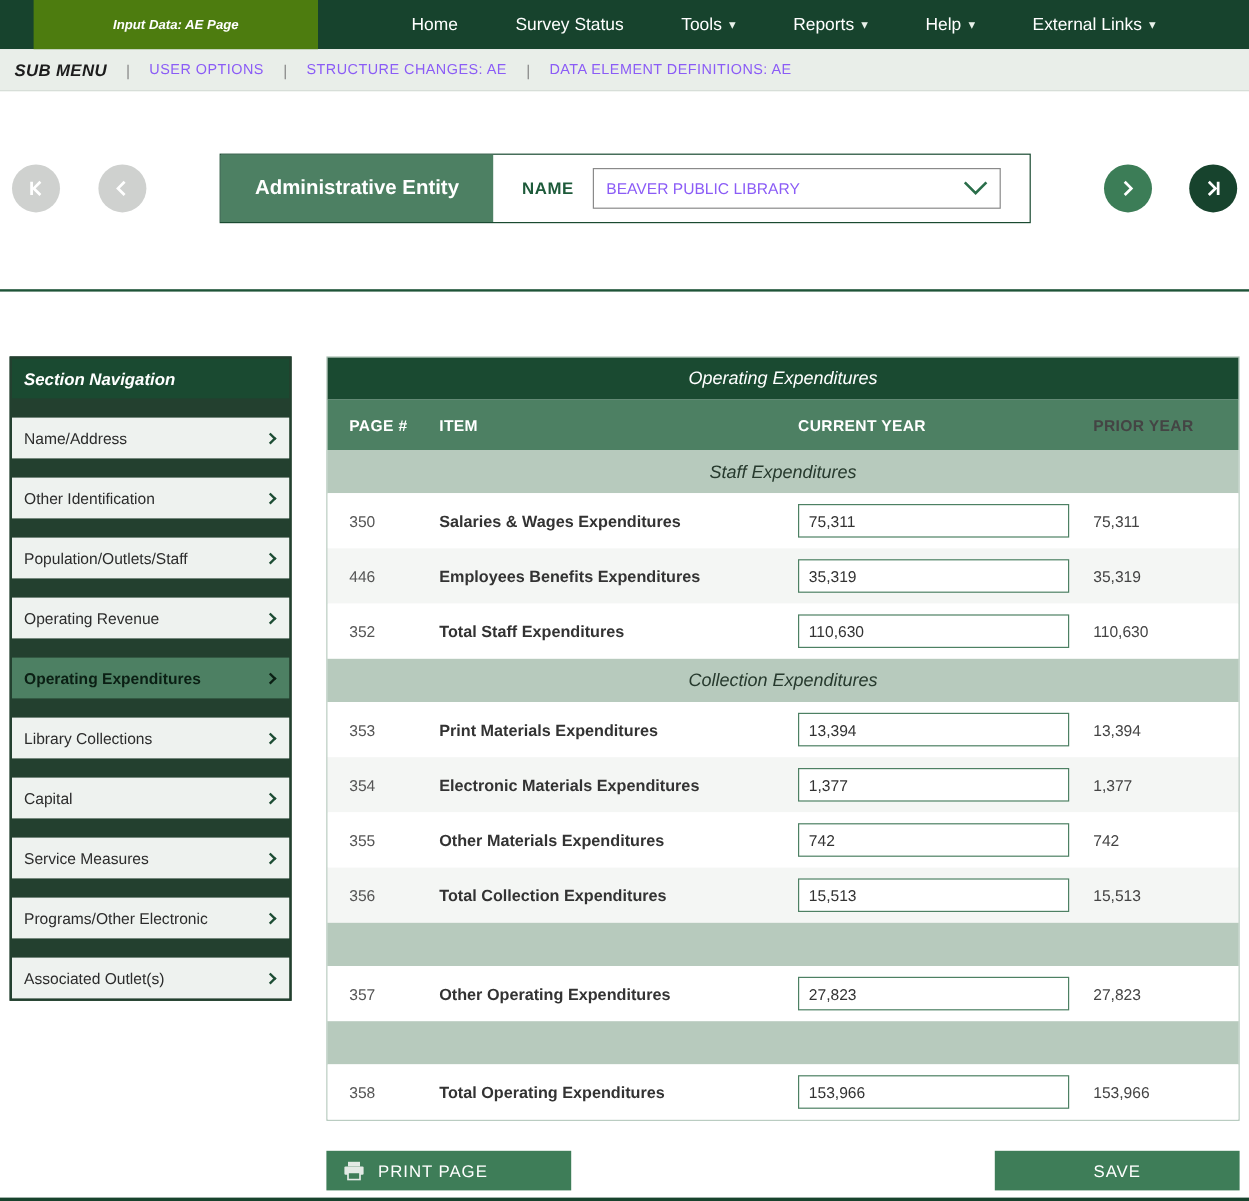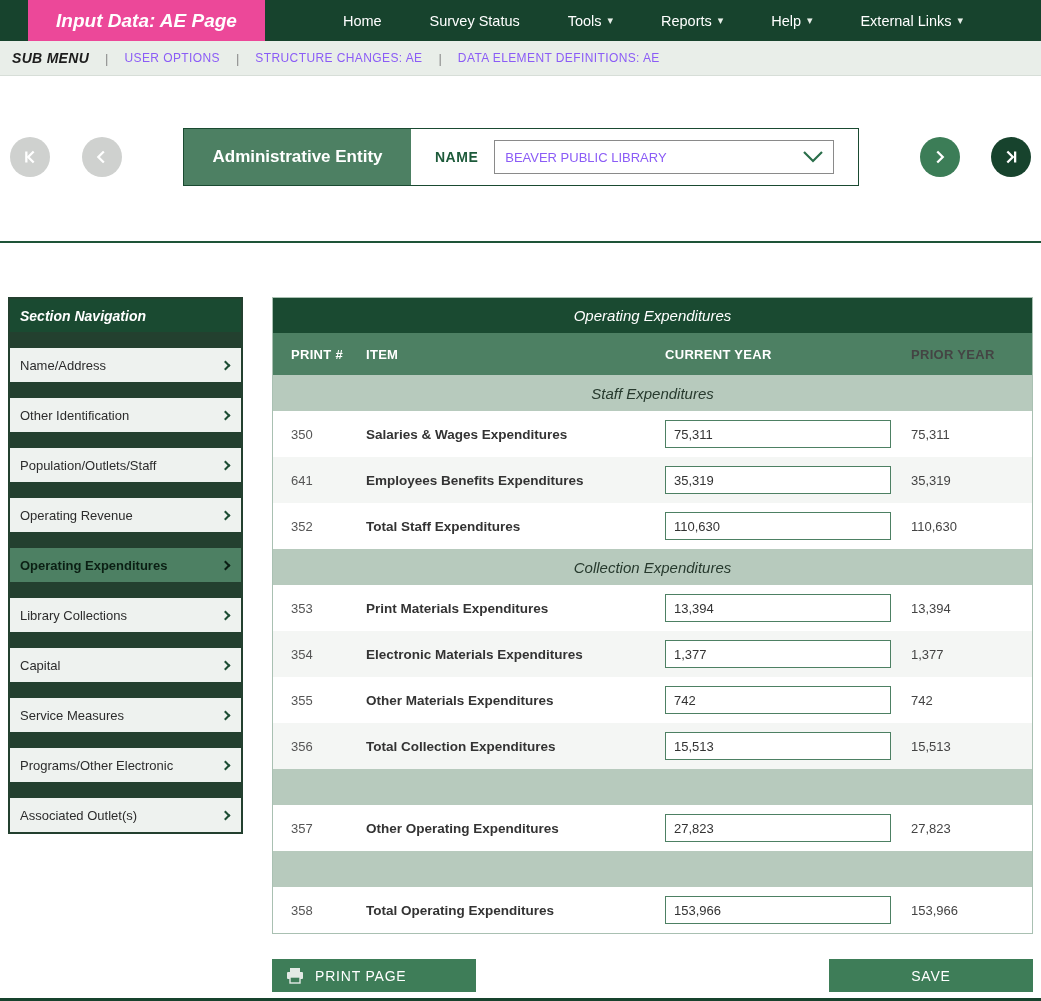--- a/index.html
+++ b/index.html
@@ -2,22 +2,22 @@
 <html><head>
 <meta charset="utf-8">
 <style>
   * { margin:0; padding:0; box-sizing:border-box; }
   html,body { background:#fff; }
   body { font-family:"Liberation Sans", sans-serif; }
   .page { position:relative; width:1041px; height:1001px; background:#fff; overflow:hidden; }
 
   
   .topnav { display:flex; align-items:stretch; height:41px; background:#17432d; }
-  .topnav-tab { margin-left:28px; width:237px; background:#ec4899; color:#fff;
-    font-style:italic; font-weight:bold; font-size:19px;
+  .topnav-tab { margin-left:28px; width:237px; background:#4d7c0f; color:#fff;
+    font-style:italic; font-weight:bold; font-size:11px;
     display:flex; align-items:center; justify-content:center; cursor:pointer; }
   .topnav-items { flex:1; display:flex; align-items:center; justify-content:space-evenly; padding:0 30px; }
   .topnav-item { color:#fff; font-size:14.5px; cursor:pointer; display:flex; align-items:center; gap:6px; white-space:nowrap; }
   .topnav-item .caret { font-size:11px; color:#e8f0ea; }
 
   
   .submenu { height:35px; background:#e9eee9; display:flex; align-items:center; gap:16px;
     padding-left:12px; border-bottom:1px solid #d7ded8; }
   .submenu-title { font-style:italic; font-weight:bold; font-size:14px; color:#1c1c1c; letter-spacing:.3px; }
   .submenu-sep { color:#8a8a8a; font-size:13px; }
@@ -222,36 +222,36 @@
         <span class="lbl">Associated Outlet(s)</span>
         <span class="chev"></span>
       </div>
     </aside>
 
     <main class="main">
       <div class="dtable">
         <div class="dtable-title">Operating Expenditures</div>
 
         <div class="grid-row thead">
-          <div class="c-no">PRINT #</div>
+          <div class="c-no">PAGE #</div>
           <div class="c-item">ITEM</div>
           <div class="c-cur">CURRENT YEAR</div>
           <div class="c-prior">PRIOR YEAR</div>
         </div>
 
         <div class="band">Staff Expenditures</div>
 
         <div class="grid-row trow">
           <div class="c-no">350</div>
           <div class="c-item">Salaries &amp; Wages Expenditures</div>
           <div class="c-cur"><input class="cur-input" value="75,311" style=""></div>
           <div class="c-prior">75,311</div>
         </div>
         <div class="grid-row trow alt">
-          <div class="c-no">641</div>
+          <div class="c-no">446</div>
           <div class="c-item">Employees Benefits Expenditures</div>
           <div class="c-cur"><input class="cur-input" value="35,319" style=""></div>
           <div class="c-prior">35,319</div>
         </div>
         <div class="grid-row trow">
           <div class="c-no">352</div>
           <div class="c-item">Total Staff Expenditures</div>
           <div class="c-cur"><input class="cur-input" value="110,630" style=""></div>
           <div class="c-prior">110,630</div>
         </div>

